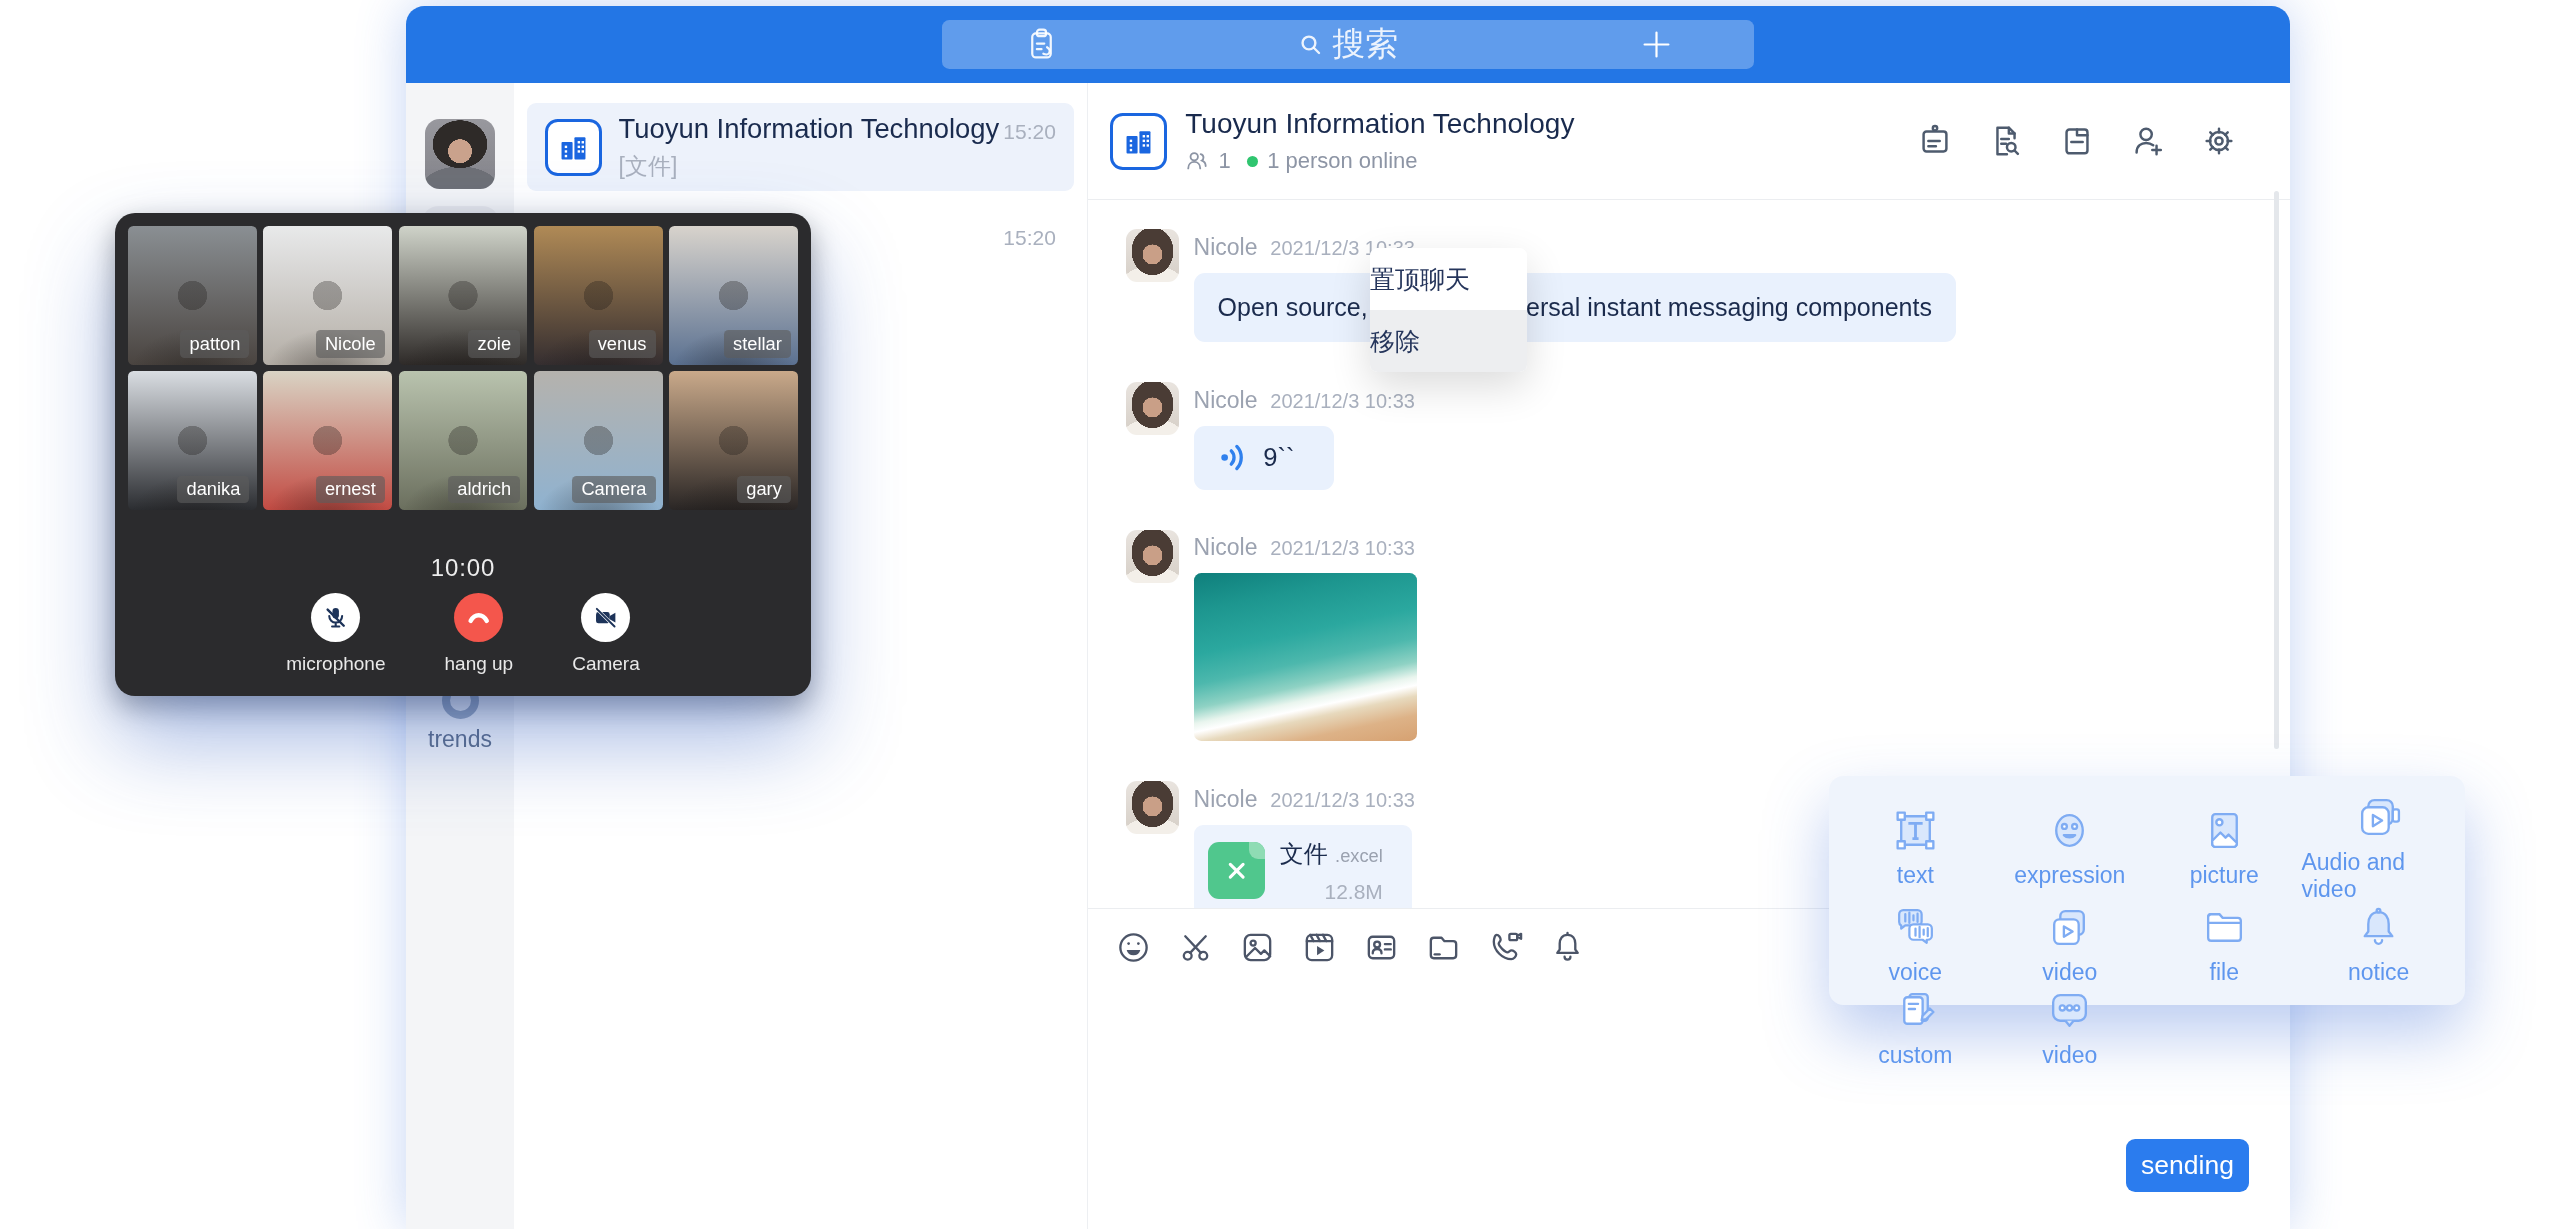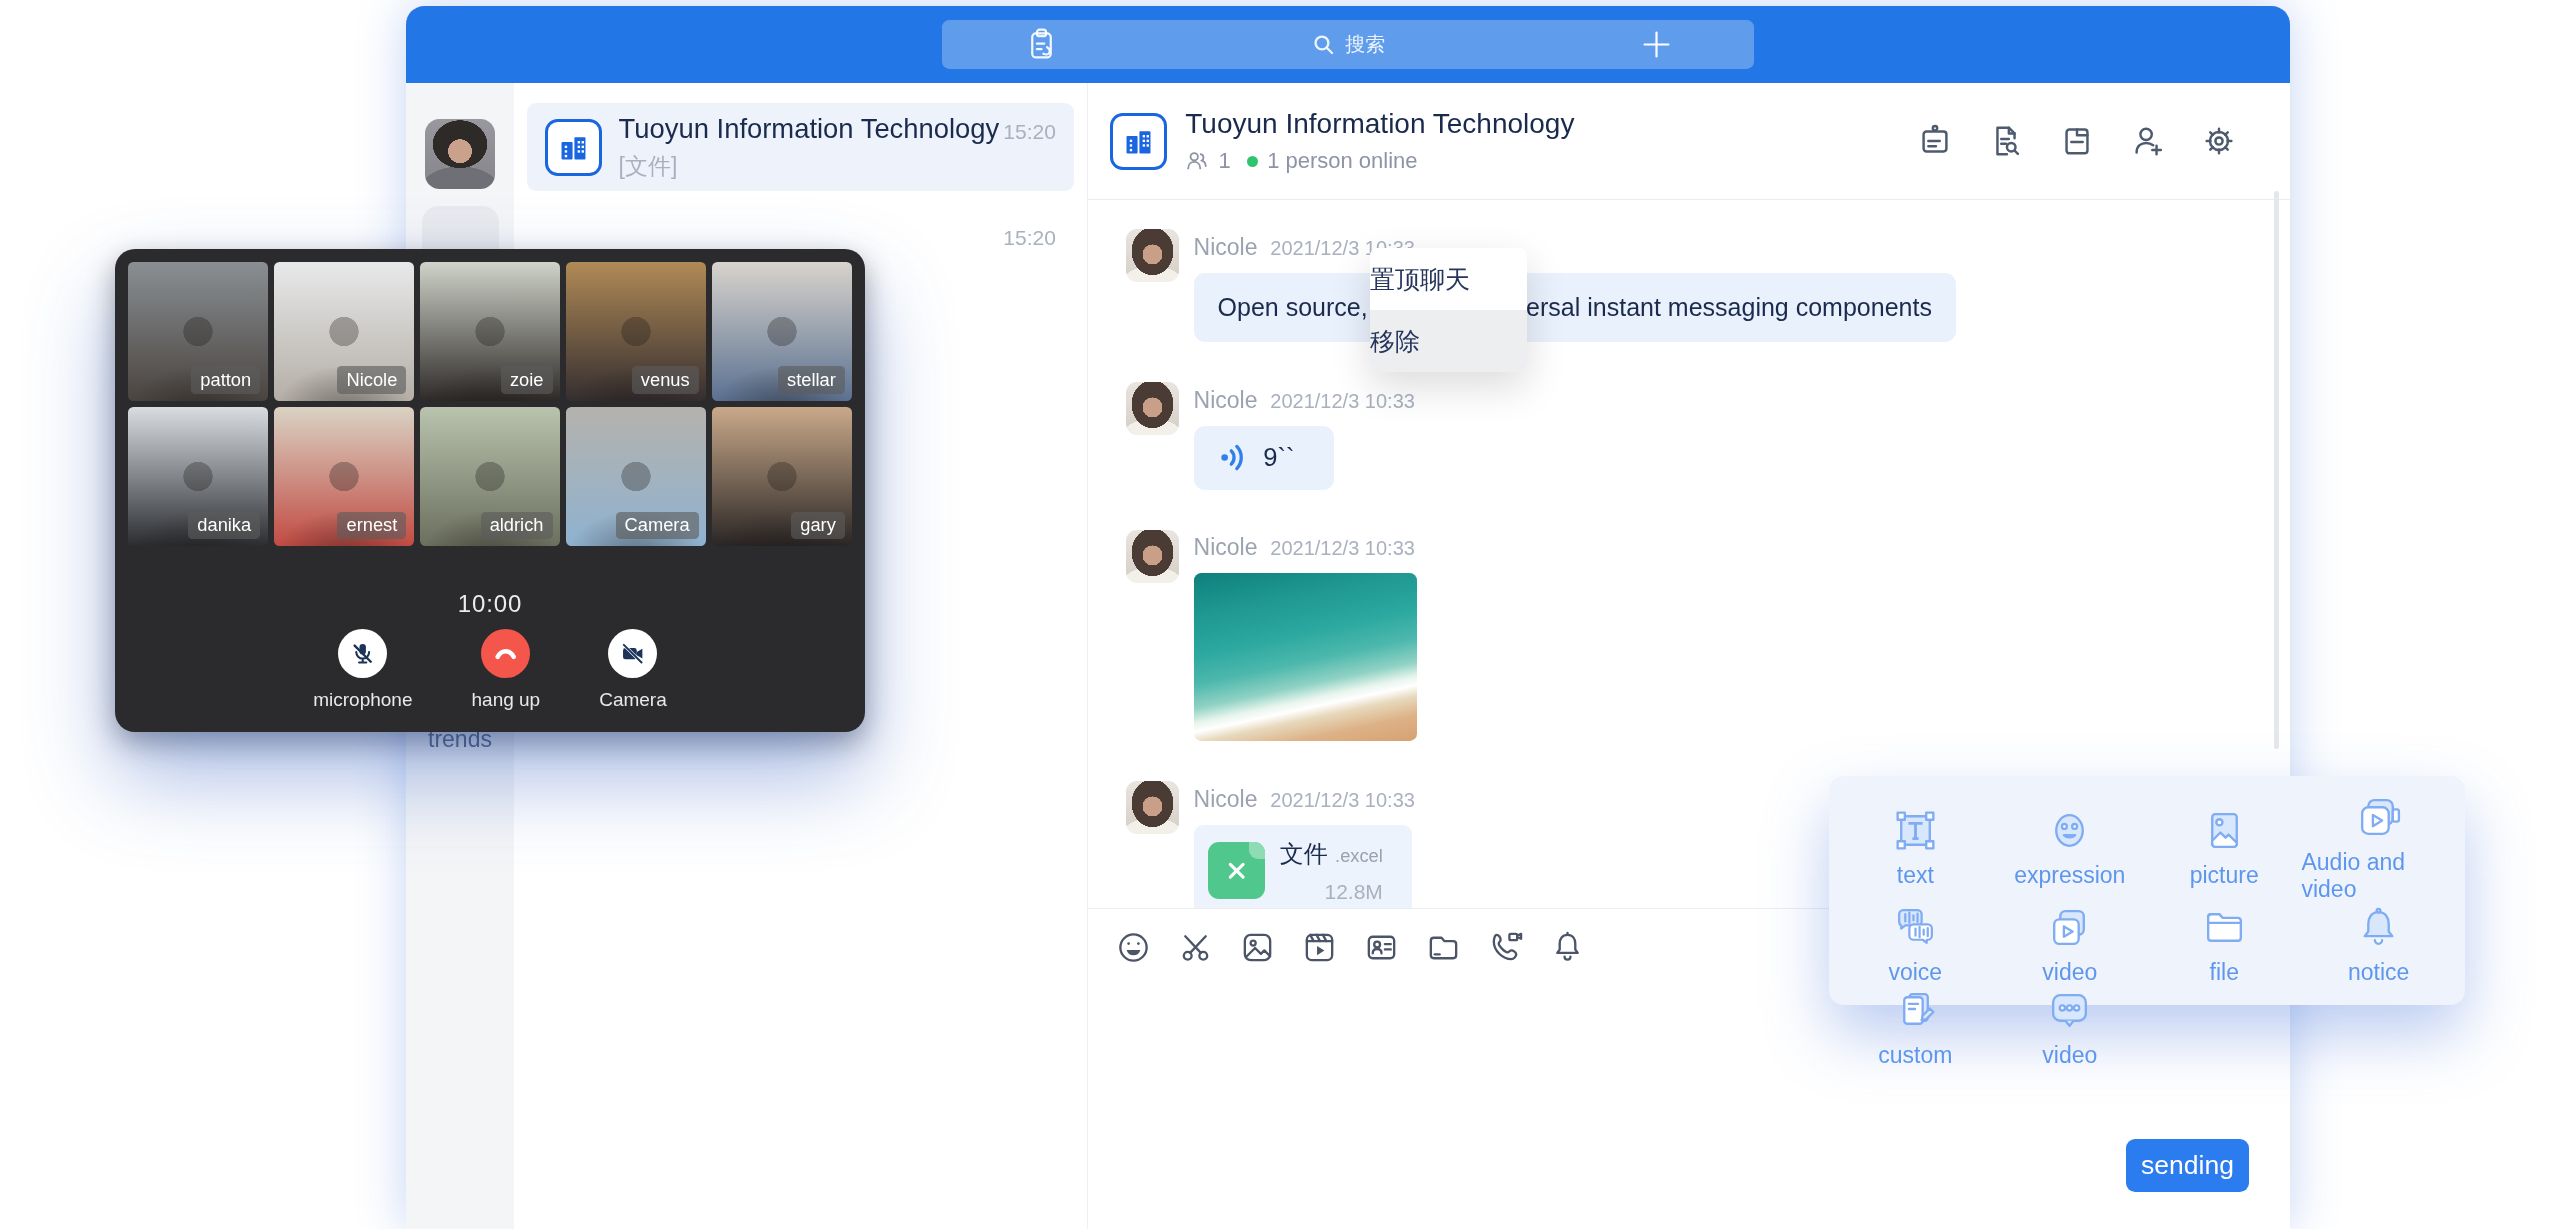--- a/index.html
+++ b/index.html
@@ -30,21 +30,21 @@
   .searchbar {
     position: relative;
     width: 812px; height: 49px; border-radius: 7.3px;
     background: rgba(255,255,255,.28);
     display: flex; align-items: center;
   }
   .sb-left { margin-left: 81px; display:flex; }
   .sb-center {
     position: absolute; left: 0; right: 0; top: 0; bottom: 0;
     display: flex; align-items: center; justify-content: center; gap: 9.1px;
-    color: rgba(255,255,255,.88); font-size: 20px;
+    color: rgba(255,255,255,.88); font-size: 33px;
   }
   .sb-plus { margin-left: auto; margin-right: 81px; display:flex; }
 
   
   .app-body { display: flex; height: calc(100% - 77px); }
 
   
   .sidebar { width: 108px; flex-shrink: 0; background: #F4F5F7; position: relative; }
   .me-avatar {
     position: absolute; top: 36px; left: 19px;
@@ -172,24 +172,23 @@
     position: absolute; right: 41px; bottom: 37px;
     width: 123px; height: 53px; border: none; border-radius: 9.1px;
     background: #2B7CEE; color: #fff; font-size: 26.5px;
     font-family: "Liberation Sans", sans-serif;
     display: flex; align-items: center; justify-content: center; cursor: pointer; margin-top: 15px;
   }
 
   
   .call-overlay {
     position: absolute; left: 115px; top: 213px;
-    width: 750px; height: 483px; padding: 12.8px;
+    width: 696px; height: 483px; padding: 12.8px;
     background: #2B2B2D; border-radius: 20px; z-index: 50;
     box-shadow: 0 44px 87px rgba(45,90,190,.42), 0 11px 27.4px rgba(0,0,0,.35);
-    margin-top: 36px;
   }
   .tiles { display: grid; grid-template-columns: repeat(5, 1fr); gap: 6.4px; }
   .tile { height: 139px; border-radius: 5.5px; position: relative; overflow: hidden; background:#555; }
   .tile::after {
     content:""; position:absolute; inset:0;
     background:
       radial-gradient(circle 24px at 50% 50%, rgba(25,22,20,.30) 0 60%, transparent 62%),
       radial-gradient(ellipse 70% 48% at 50% 108%, rgba(25,22,20,.40), transparent 70%);
   }
   .tile-name {

